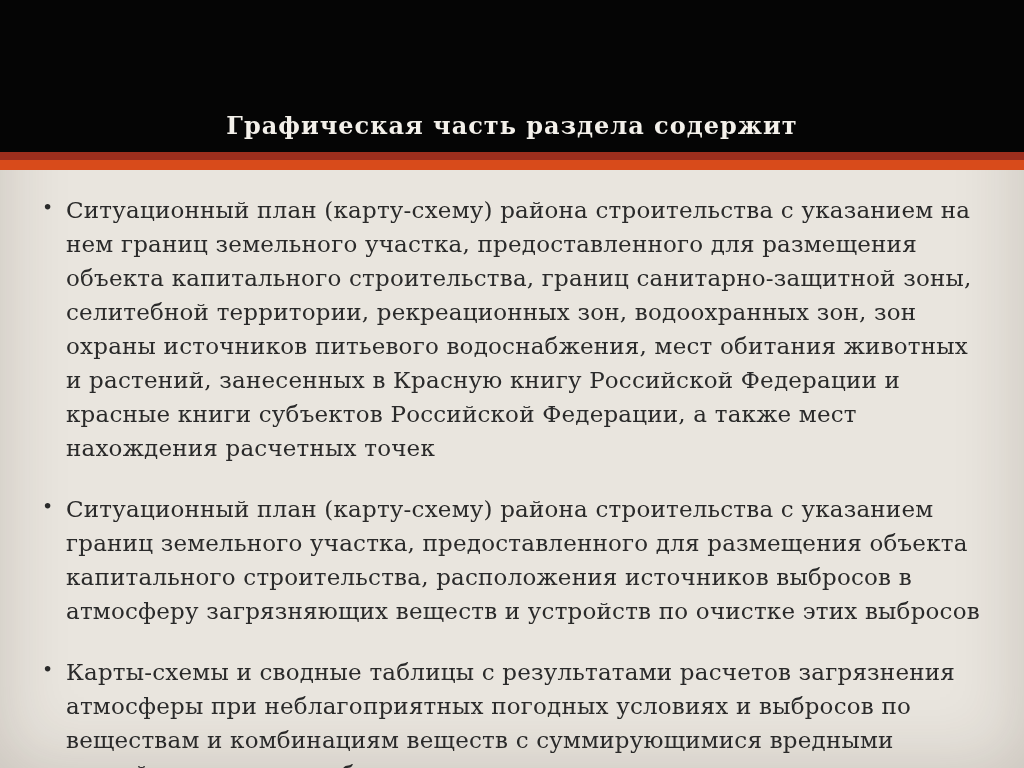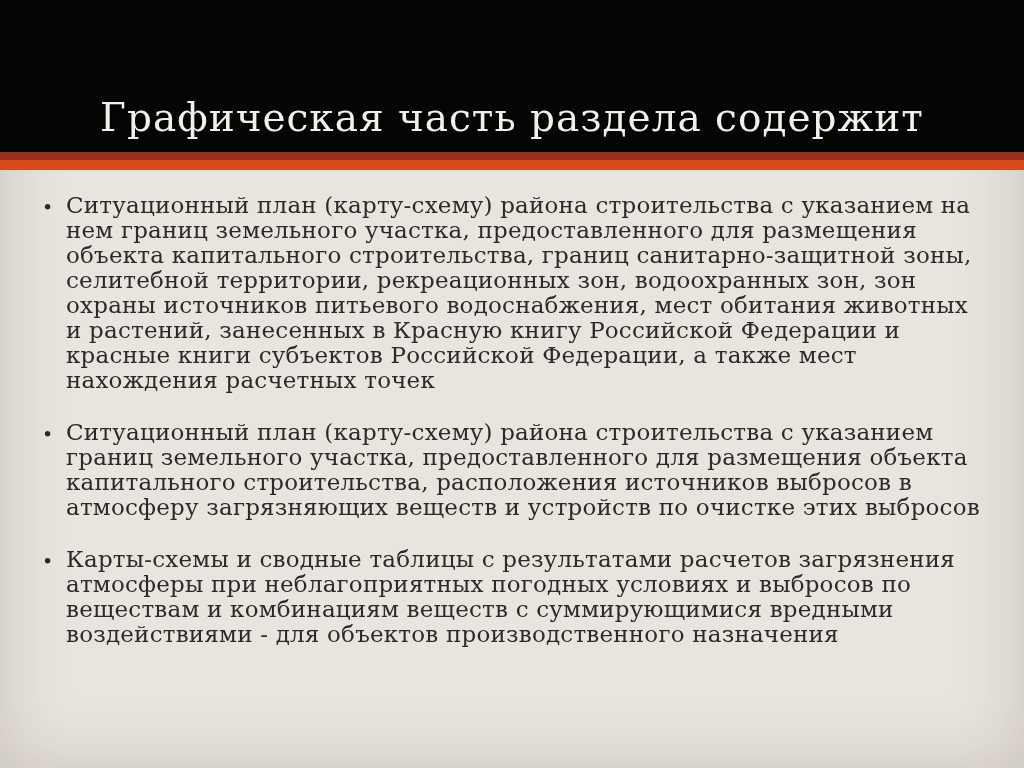--- a/index.html
+++ b/index.html
@@ -23,22 +23,22 @@
     height: 152px;
     background: #050505;
     display: flex;
     align-items: flex-end;
     justify-content: center;
     box-sizing: border-box;
     padding-bottom: 12px;
   }
   .slide-title {
     margin: 0;
-    font-weight: normal;
-    font-size: 39px;
+    font-weight: bold;
+    font-size: 24px;
     letter-spacing: 1px;
     color: #f3f0ea;
     white-space: nowrap;
     text-align: right;
   }
   .rule-dark {
     width: 100%;
     height: 8px;
     background: #9c2e1d;
   }
@@ -65,21 +65,21 @@
   .bullet-marker {
     flex: 0 0 24px;
     font-size: 19px;
     line-height: 29px;
     color: #2a2a2a;
   }
   .bullet-text {
     flex: 1 1 auto;
     margin: 0;
     font-size: 23px;
-    line-height: 25px;
+    line-height: 34px;
     letter-spacing: 0.2px;
     text-align: left;
   }
 </style>
 </head>
 <body>
 
 <div class="slide">
 
   <div class="title-bar">

